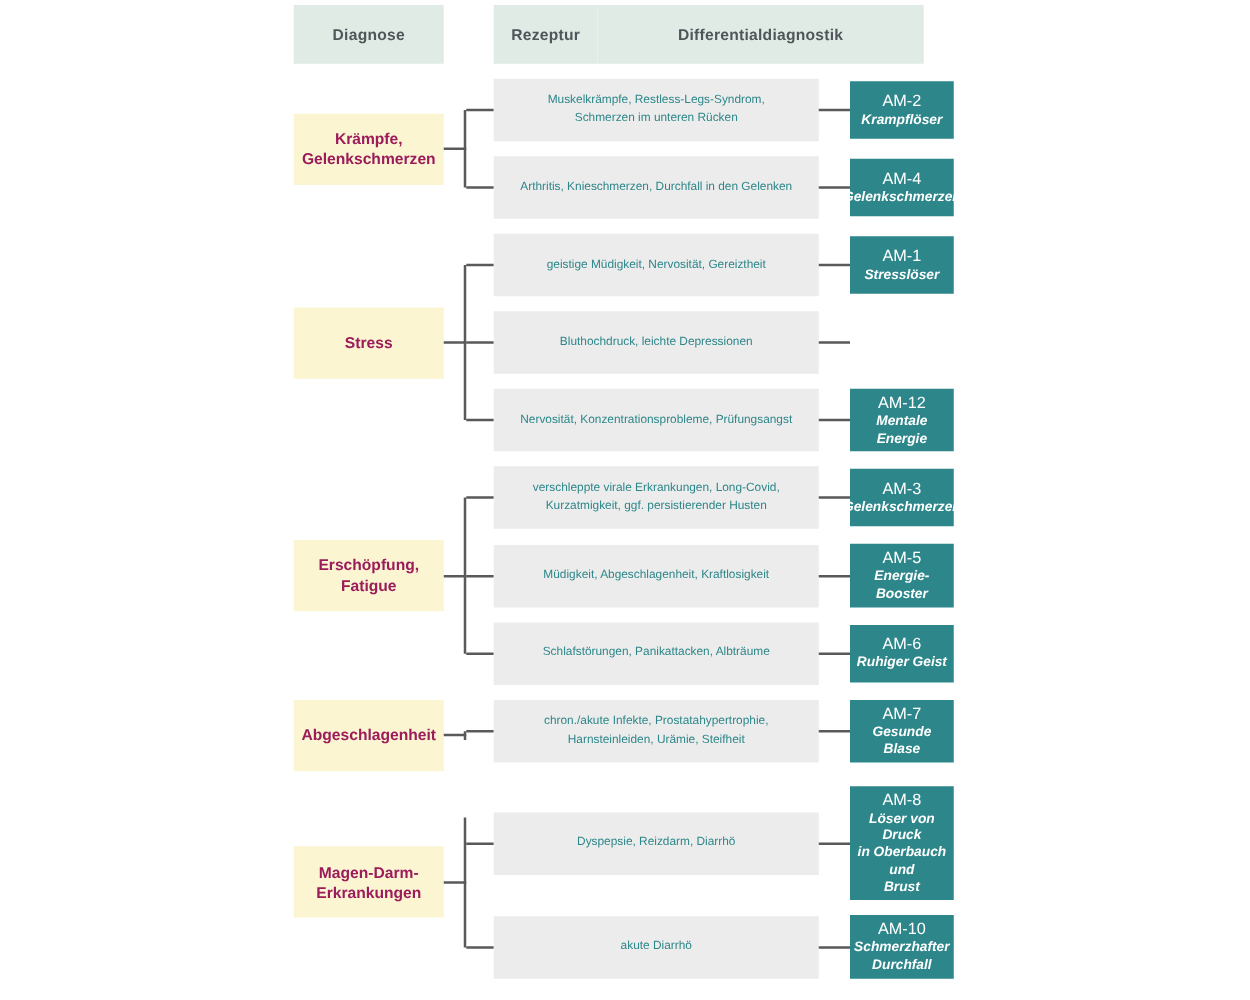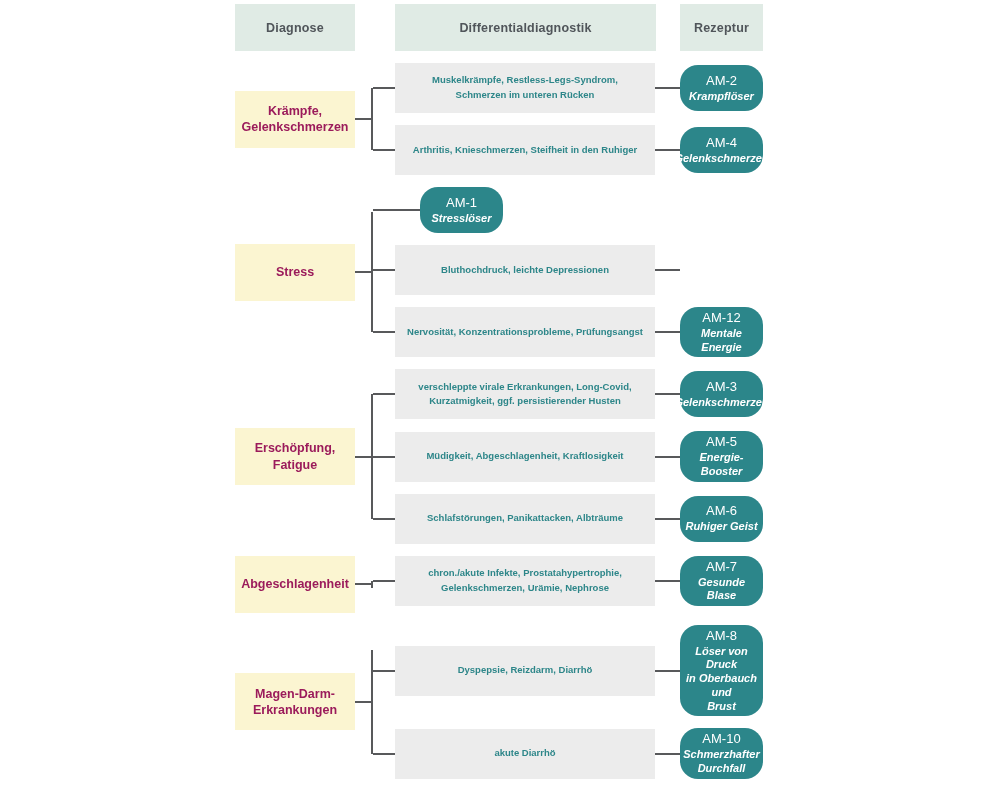--- a/index.html
+++ b/index.html
@@ -31,41 +31,41 @@
   .connector{width:18px;position:relative;}
   .stub{position:absolute;left:0;width:18px;top:calc(50% - 1px);height:0;
         border-top:2px solid var(--line);}
   .trunk{position:absolute;right:0;top:25px;bottom:25px;width:0;
          border-left:2px solid var(--line);}
   .rows{display:flex;flex-direction:column;}
   .row{display:flex;align-items:center;}
   .row + .row{margin-top:12px;}
   .branch{width:22px;height:0;border-top:2px solid var(--line);}
   .sym-box{width:260px;height:50px;background:var(--symptom-bg);
-           color:var(--symptom-text);font-size:9.5px;font-weight:700;
+           color:var(--symptom-text);font-size:9.5px;font-weight:400;
            line-height:1.55;display:flex;align-items:center;justify-content:center;
            text-align:center;white-space:pre-line;box-sizing:border-box;padding:0 10px;}
   .link{width:25px;height:0;border-top:2px solid var(--line);}
   .rem-box{width:83px;min-height:46px;background:var(--remedy-bg);
            color:var(--remedy-text);display:flex;flex-direction:column;
            align-items:center;justify-content:center;text-align:center;
-           box-sizing:border-box;padding:3px 2px;border-radius:18px;}
+           box-sizing:border-box;padding:3px 2px;}
   .rem-code{font-size:13px;line-height:1.3;}
   .rem-name{font-size:11px;font-style:italic;font-weight:600;line-height:1.25;
             white-space:pre-line;}
 </style>
 </head>
 <body>
 
 <div class="page">
 
   <div class="header-row">
     <div class="hdr hdr-diagnose">Diagnose</div>
+    <div class="hdr hdr-rezeptur">Rezeptur</div>
     <div class="hdr hdr-diff">Differentialdiagnostik</div>
-    <div class="hdr hdr-rezeptur">Rezeptur</div>
   </div>
 
   <div class="section">
     <div class="diag-cell">
       <div class="diag-box">Krämpfe,
 Gelenkschmerzen</div>
     </div>
     <div class="connector">
       <div class="stub"></div>
       <div class="trunk"></div>
@@ -76,41 +76,42 @@
         <div class="sym-box">Muskelkrämpfe, Restless-Legs-Syndrom,
 Schmerzen im unteren Rücken</div>
         <div class="link"></div>
         <div class="rem-box">
           <div class="rem-code">AM-2</div>
           <div class="rem-name">Krampflöser</div>
         </div>
       </div>
       <div class="row">
         <div class="branch"></div>
-        <div class="sym-box">Arthritis, Knieschmerzen, Steifheit in den Ruhiger</div>
+        <div class="sym-box">Arthritis, Knieschmerzen, Durchfall in den Gelenken</div>
         <div class="link"></div>
         <div class="rem-box">
           <div class="rem-code">AM-4</div>
           <div class="rem-name">Gelenkschmerzen</div>
         </div>
       </div>
     </div>
   </div>
 
   <div class="section">
     <div class="diag-cell">
       <div class="diag-box">Stress</div>
     </div>
     <div class="connector">
       <div class="stub"></div>
       <div class="trunk"></div>
     </div>
     <div class="rows">
       <div class="row">
         <div class="branch"></div>
+        <div class="sym-box">geistige Müdigkeit, Nervosität, Gereiztheit</div>
         <div class="link"></div>
         <div class="rem-box">
           <div class="rem-code">AM-1</div>
           <div class="rem-name">Stresslöser</div>
         </div>
       </div>
       <div class="row">
         <div class="branch"></div>
         <div class="sym-box">Bluthochdruck, leichte Depressionen</div>
         <div class="link"></div>
@@ -173,21 +174,21 @@
       <div class="diag-box">Abgeschlagenheit</div>
     </div>
     <div class="connector">
       <div class="stub"></div>
       <div class="trunk"></div>
     </div>
     <div class="rows">
       <div class="row">
         <div class="branch"></div>
         <div class="sym-box">chron./akute Infekte, Prostatahypertrophie,
-Gelenkschmerzen, Urämie, Nephrose</div>
+Harnsteinleiden, Urämie, Steifheit</div>
         <div class="link"></div>
         <div class="rem-box">
           <div class="rem-code">AM-7</div>
           <div class="rem-name">Gesunde Blase</div>
         </div>
       </div>
     </div>
   </div>
 
   <div class="section">

